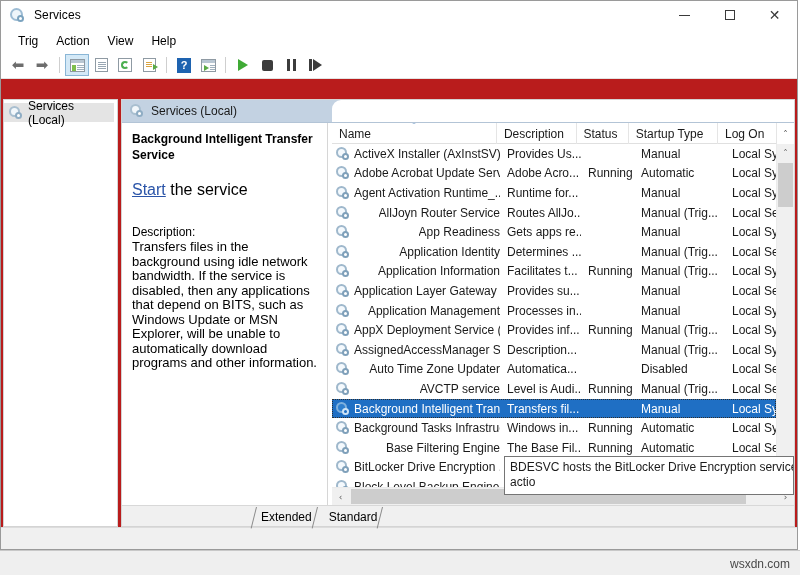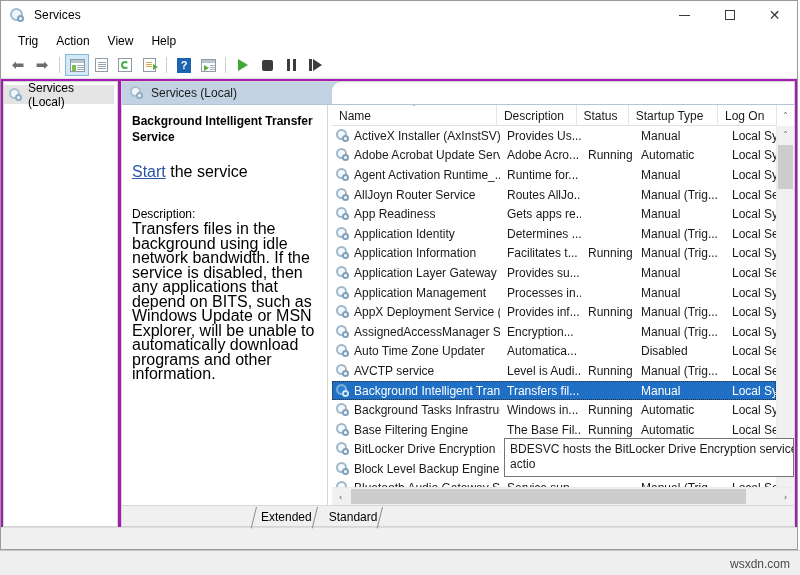--- a/index.html
+++ b/index.html
@@ -316,22 +316,22 @@
     border-left: 9px solid #3c3c3c;
     border-top: 6px solid transparent;
     border-bottom: 6px solid transparent;
   }
 
   
   .body-split {
     flex: 1 1 auto;
     display: flex;
     min-height: 0;
-    background: #a21caf;
-    padding: 2px 2px 0 2px;
+    background: #b91c1c;
+    padding: 20px 2px 0 2px;
     box-sizing: border-box;
   }
 
   
   .tree-pane {
     width: 115px;
     flex: 0 0 auto;
     background: #ffffff;
     border: 1px solid #d4d4d4;
     box-sizing: border-box;
@@ -438,21 +438,21 @@
     color: #2a54a8;
     text-decoration: underline;
     cursor: pointer;
   }
   .desc-label {
     font-size: 12px;
     color: #000;
     margin-bottom: 1px;
   }
   .desc-text {
-    font-size: 16px;
+    font-size: 13px;
     line-height: 14.5px;
     color: #000;
   }
 
   
   .vsplit {
     width: 4px;
     flex: 0 0 auto;
     background: #ffffff;
     border-left: 1px solid #d6d6d6;
@@ -547,20 +547,21 @@
     padding-left: 7px;
     box-sizing: border-box;
     overflow: hidden;
     white-space: nowrap;
     flex: 0 0 auto;
   }
   .lv-cell.name {
     display: flex;
     align-items: center;
     padding-left: 4px;
+    justify-content: space-between;
   }
   .name-txt {
     overflow: hidden;
     text-overflow: clip;
     white-space: nowrap;
   }
   .row-icon {
     width: 14px; height: 14px;
     position: relative;
     margin-right: 4px;
@@ -1026,21 +1027,21 @@
                   <div class="lv-cell" style="width: 60px;">Local Sy</div>
                 </div>
                 <div class="lv-row">
                   <div class="lv-cell name" style="width: 168px;">
                     <span class="row-icon">
                       <span class="ga"></span>
                       <span class="gb"></span>
                     </span>
                     <span class="name-txt">AssignedAccessManager Se...</span>
                   </div>
-                  <div class="lv-cell" style="width: 81px;">Encryption...</div>
+                  <div class="lv-cell" style="width: 81px;">Description...</div>
                   <div class="lv-cell" style="width: 53px;"></div>
                   <div class="lv-cell" style="width: 91px;">Manual (Trig...</div>
                   <div class="lv-cell" style="width: 60px;">Local Sy</div>
                 </div>
                 <div class="lv-row">
                   <div class="lv-cell name" style="width: 168px;">
                     <span class="row-icon">
                       <span class="ga"></span>
                       <span class="gb"></span>
                     </span>

